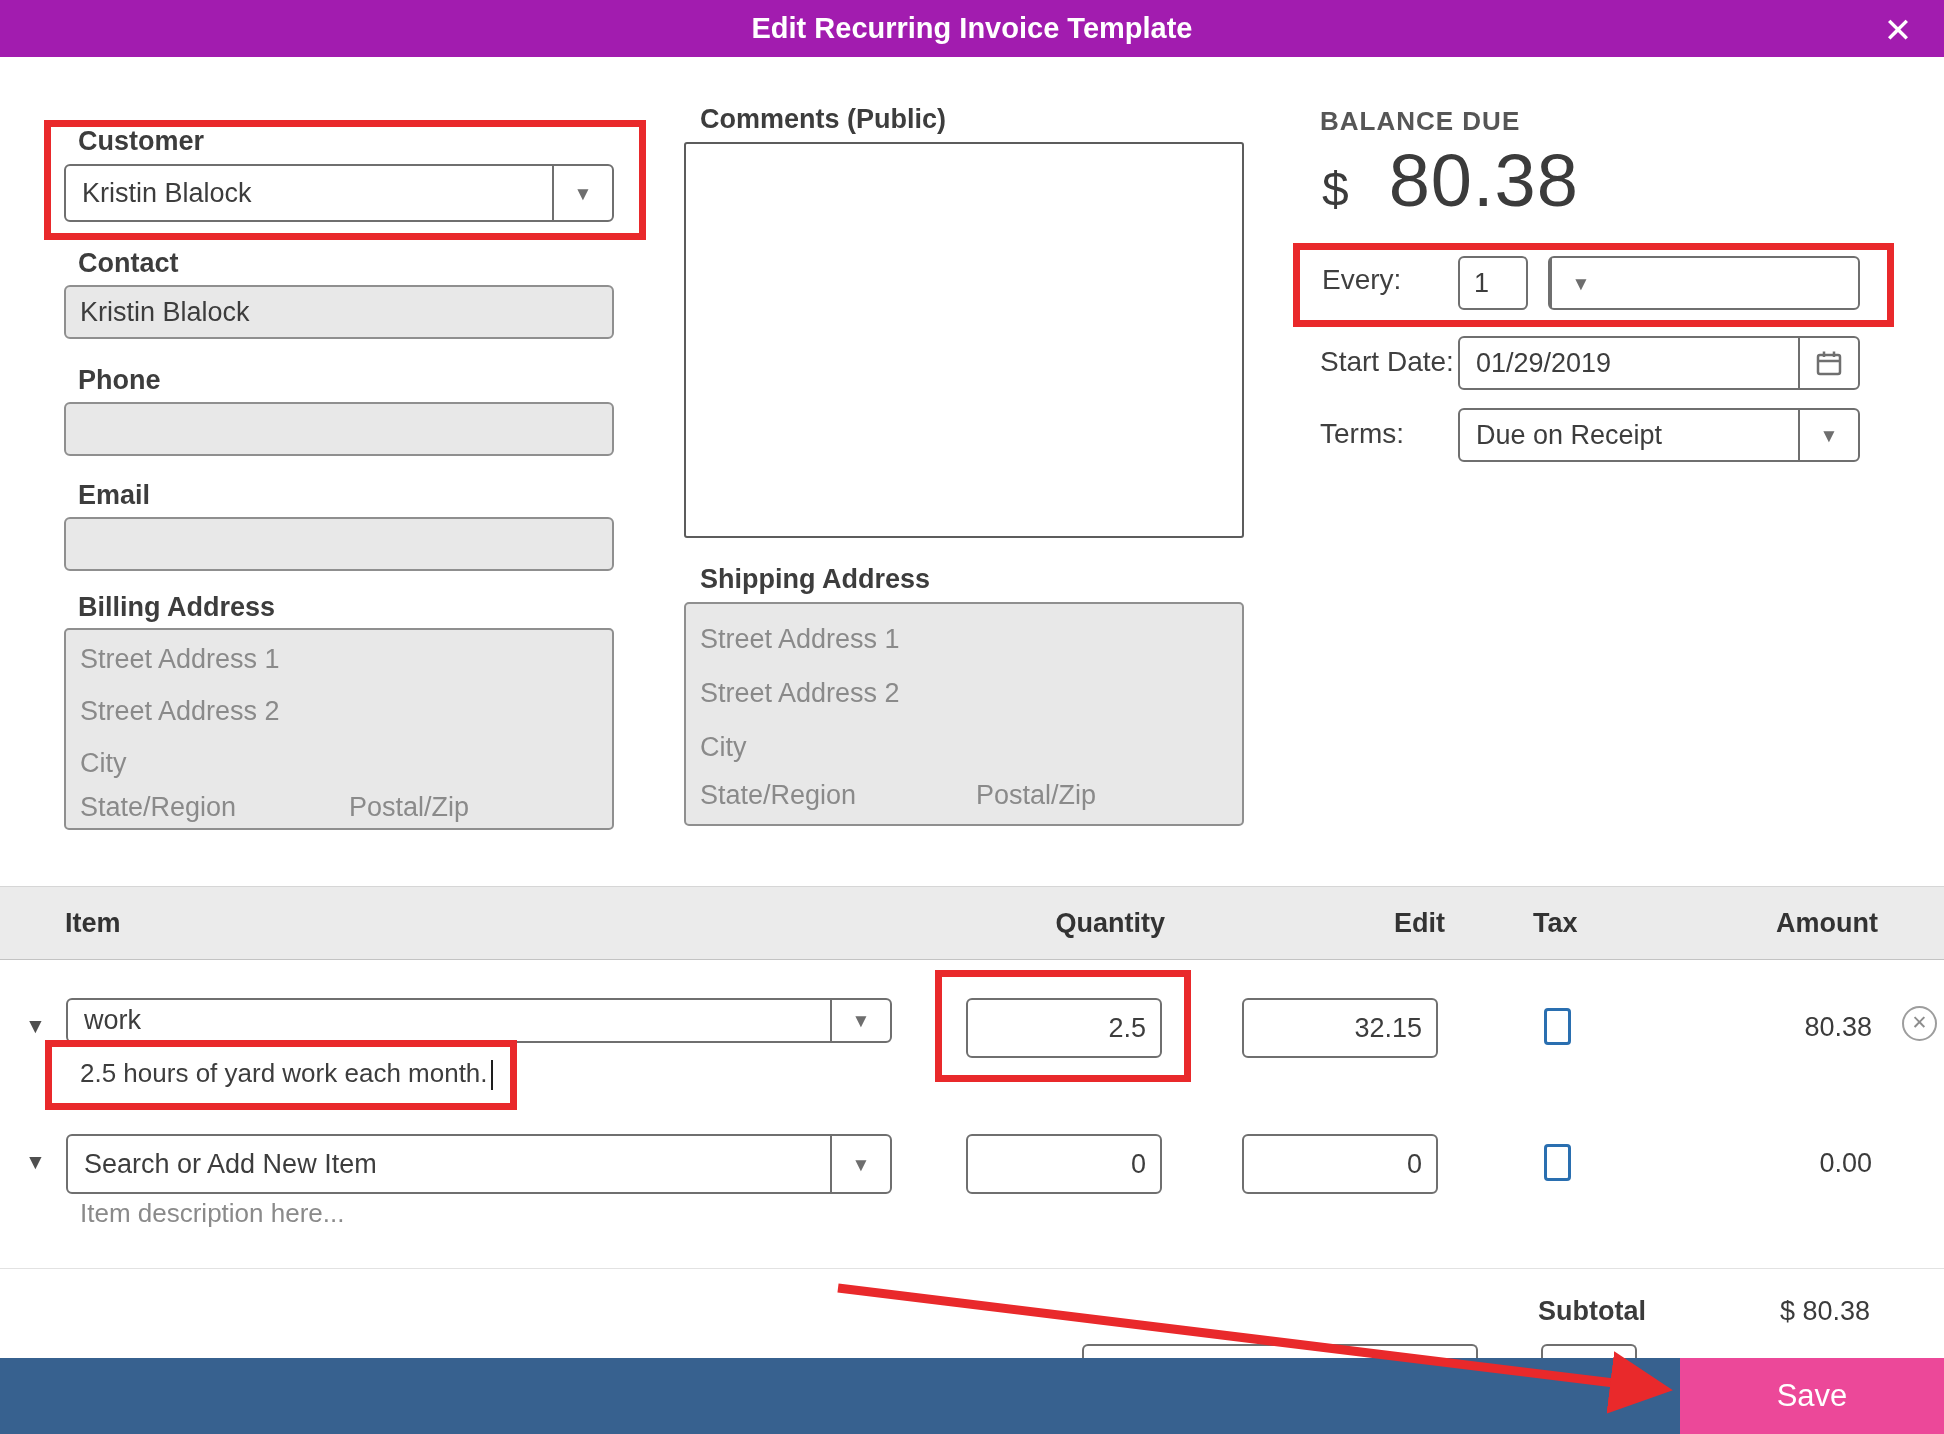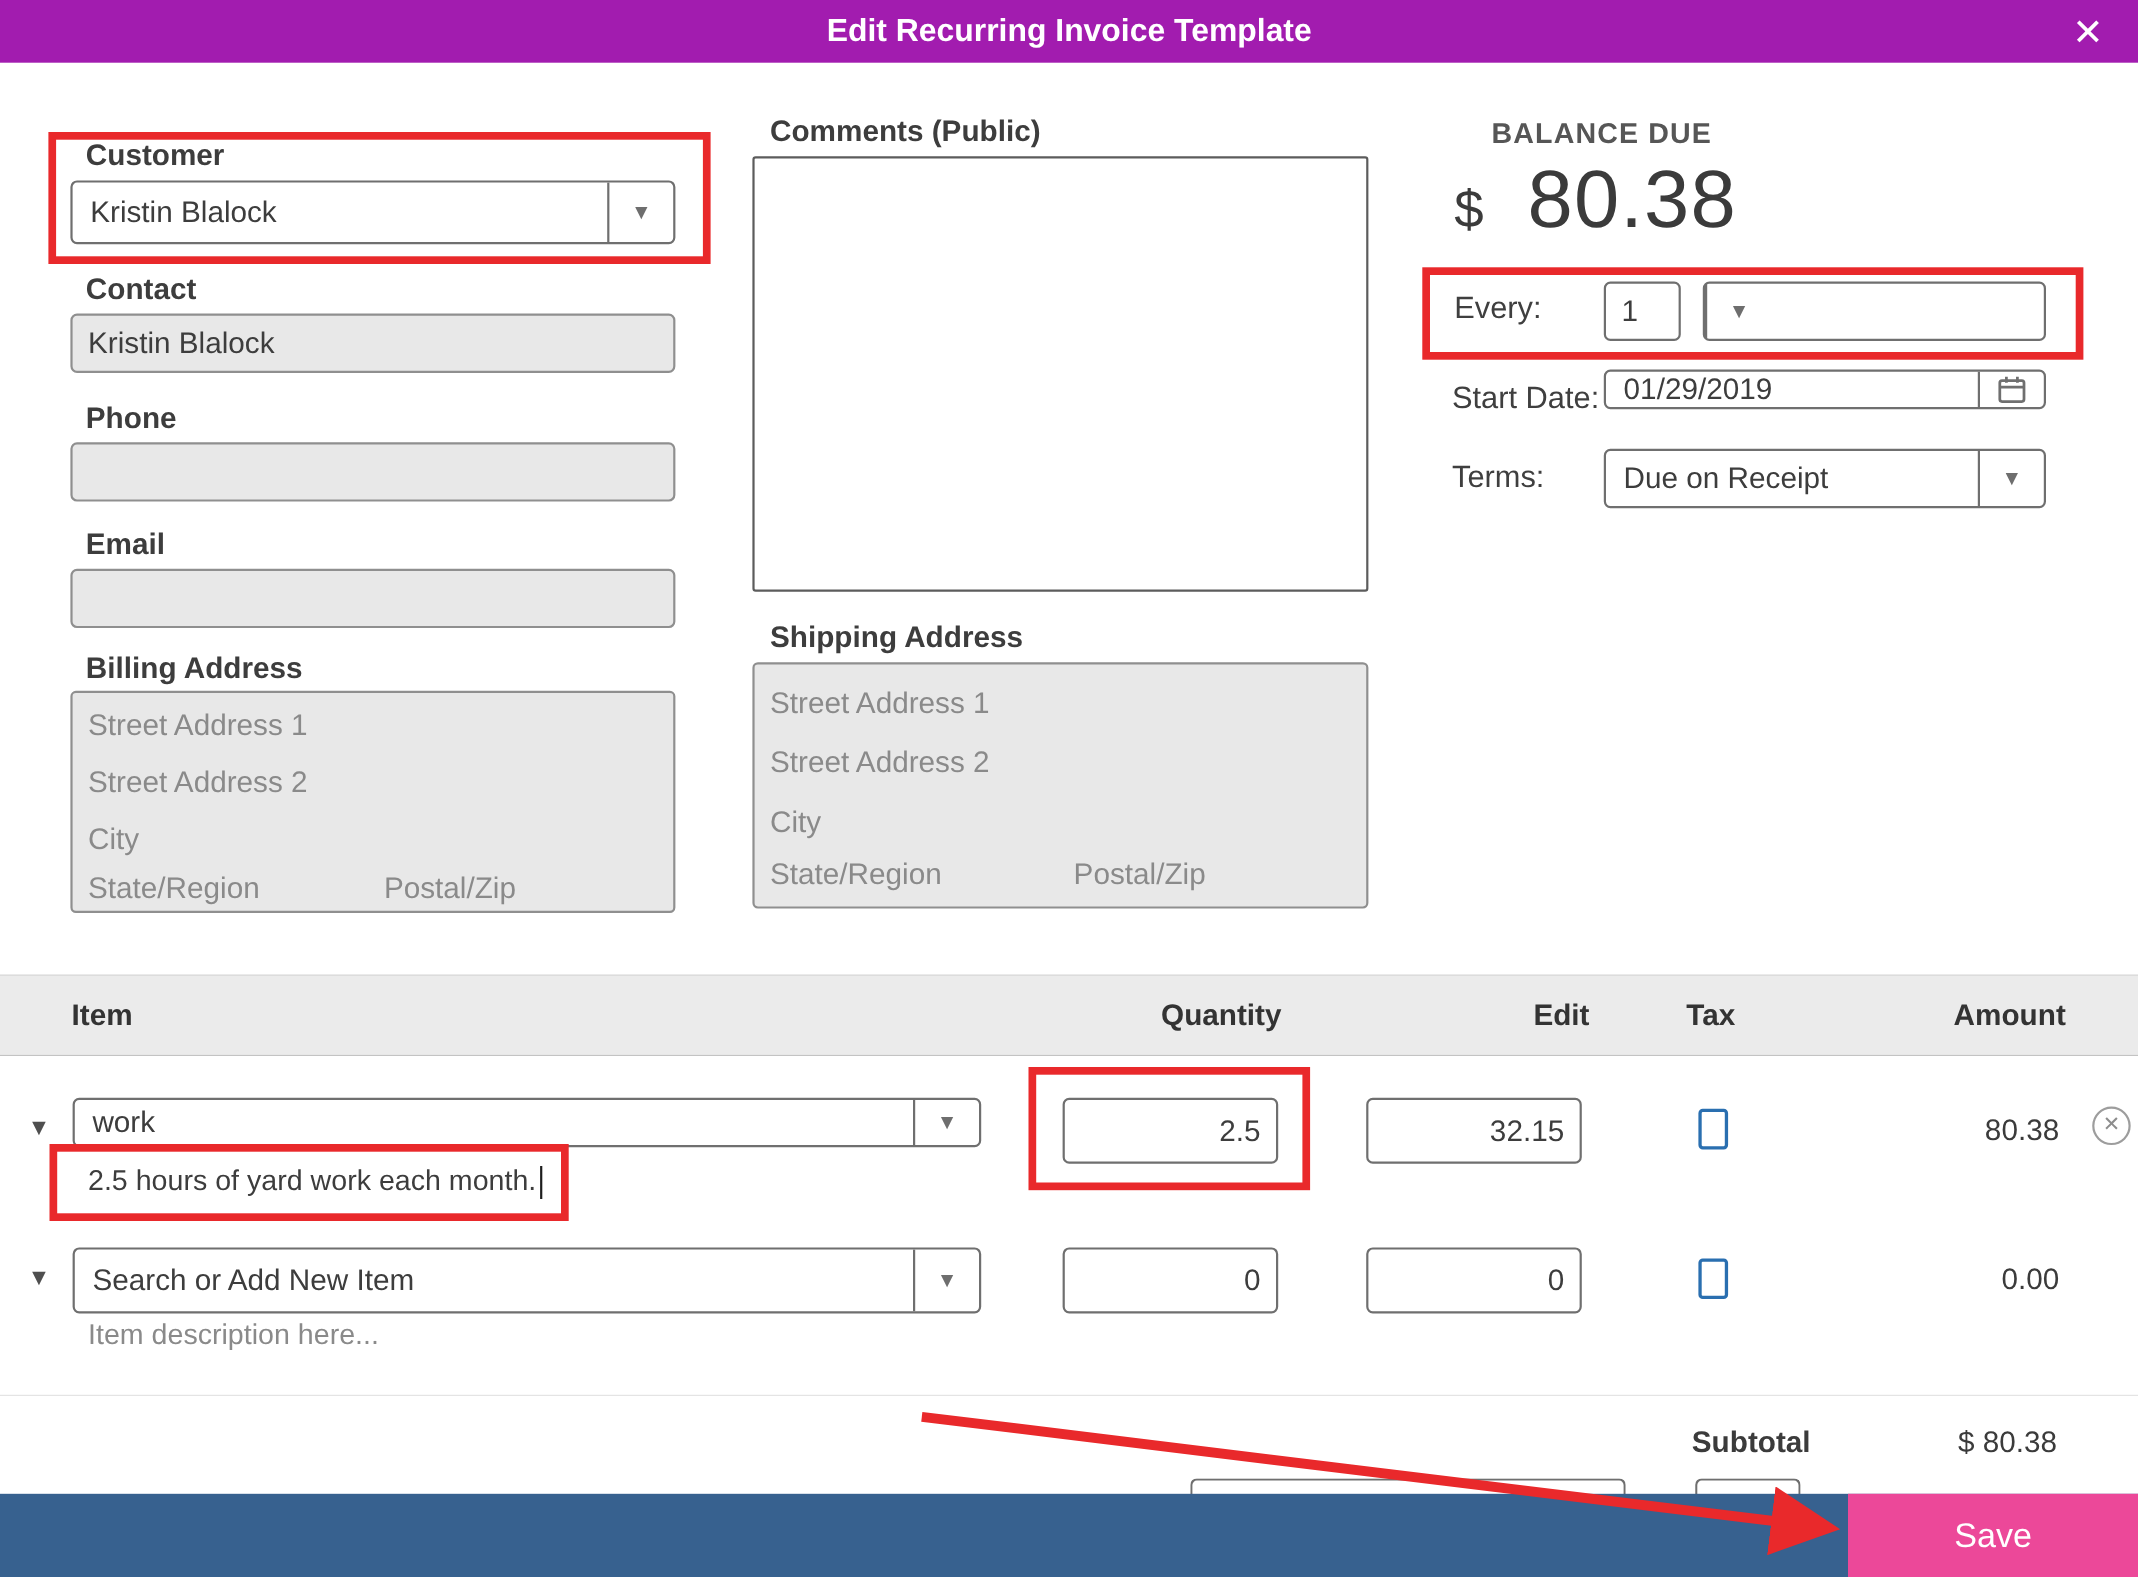--- a/index.html
+++ b/index.html
@@ -31,21 +31,21 @@
 
   
   .addr-box { position:absolute; background:#e8e8e8; border:2px solid #8f8f8f; border-radius:5px; }
   .addr-row { position:absolute; left:14px; font-size:27px; color:#8a8a8a; white-space:nowrap; }
 
   
   .comments-area { position:absolute; border:2px solid #5c5c5c; border-radius:3px; background:#fff;
     resize:none; outline:none; font-family:inherit; font-size:26px; padding:10px; }
 
   
-  .balance-label { position:absolute; font-size:26px; font-weight:600; color:#565656; letter-spacing:1px;margin-left:36px; }
+  .balance-label { position:absolute; font-size:26px; font-weight:600; color:#565656; letter-spacing:1px; }
   .balance-row { position:absolute; display:flex; align-items:baseline; color:#3b3b3b; }
   .balance-currency { font-size:48px; font-weight:400; }
   .balance-amount { font-size:74px; font-weight:400; margin-left:40px; letter-spacing:1px; }
 
   
   .items-header { position:absolute; left:0; top:886px; width:1944px; height:74px; background:#ebebeb;
     border-top:1px solid #d6d6d6; border-bottom:1px solid #c3c3c3; }
   .col-head { position:absolute; top:0; height:72px; line-height:72px; font-size:27px; font-weight:600; color:#333; }
   .amount-text { position:absolute; font-size:27px; color:#3b3b3b; }
   .desc-text { position:absolute; font-size:26px; color:#3d3d3d; white-space:nowrap; }
@@ -129,21 +129,21 @@
 
   <div class="plain-label" style="left:1322px; top:264px;">Every:</div>
   <input class="text-input" style="left: 1458px; top: 256px; width: 70px; height: 54px;" value="1">
   <div class="combo" style="left:1548px; top:256px; width:312px; height:54px;">
     <div class="combo-btn">
       <span class="caret">▼</span>
     </div>
   </div>
 
   <div class="plain-label" style="left:1320px; top:346px;">Start Date:</div>
-  <div class="combo" style="left:1458px; top:336px; width:402px; height:36px;gap:28px;">
+  <div class="combo" style="left:1458px; top:336px; width:402px; height:54px;gap:28px;">
     <div class="combo-text">01/29/2019</div>
     <div class="combo-btn">
       <svg class="icon-svg" width="30" height="30" viewBox="0 0 30 30">
         <rect x="4" y="7" width="22" height="19" rx="2" fill="none" stroke="#6f6f6f" stroke-width="2.5"></rect>
         <line x1="4" y1="13" x2="26" y2="13" stroke="#6f6f6f" stroke-width="2.5"></line>
         <line x1="10" y1="3.5" x2="10" y2="9" stroke="#6f6f6f" stroke-width="2.5"></line>
         <line x1="20" y1="3.5" x2="20" y2="9" stroke="#6f6f6f" stroke-width="2.5"></line>
       </svg>
     </div>
   </div>

